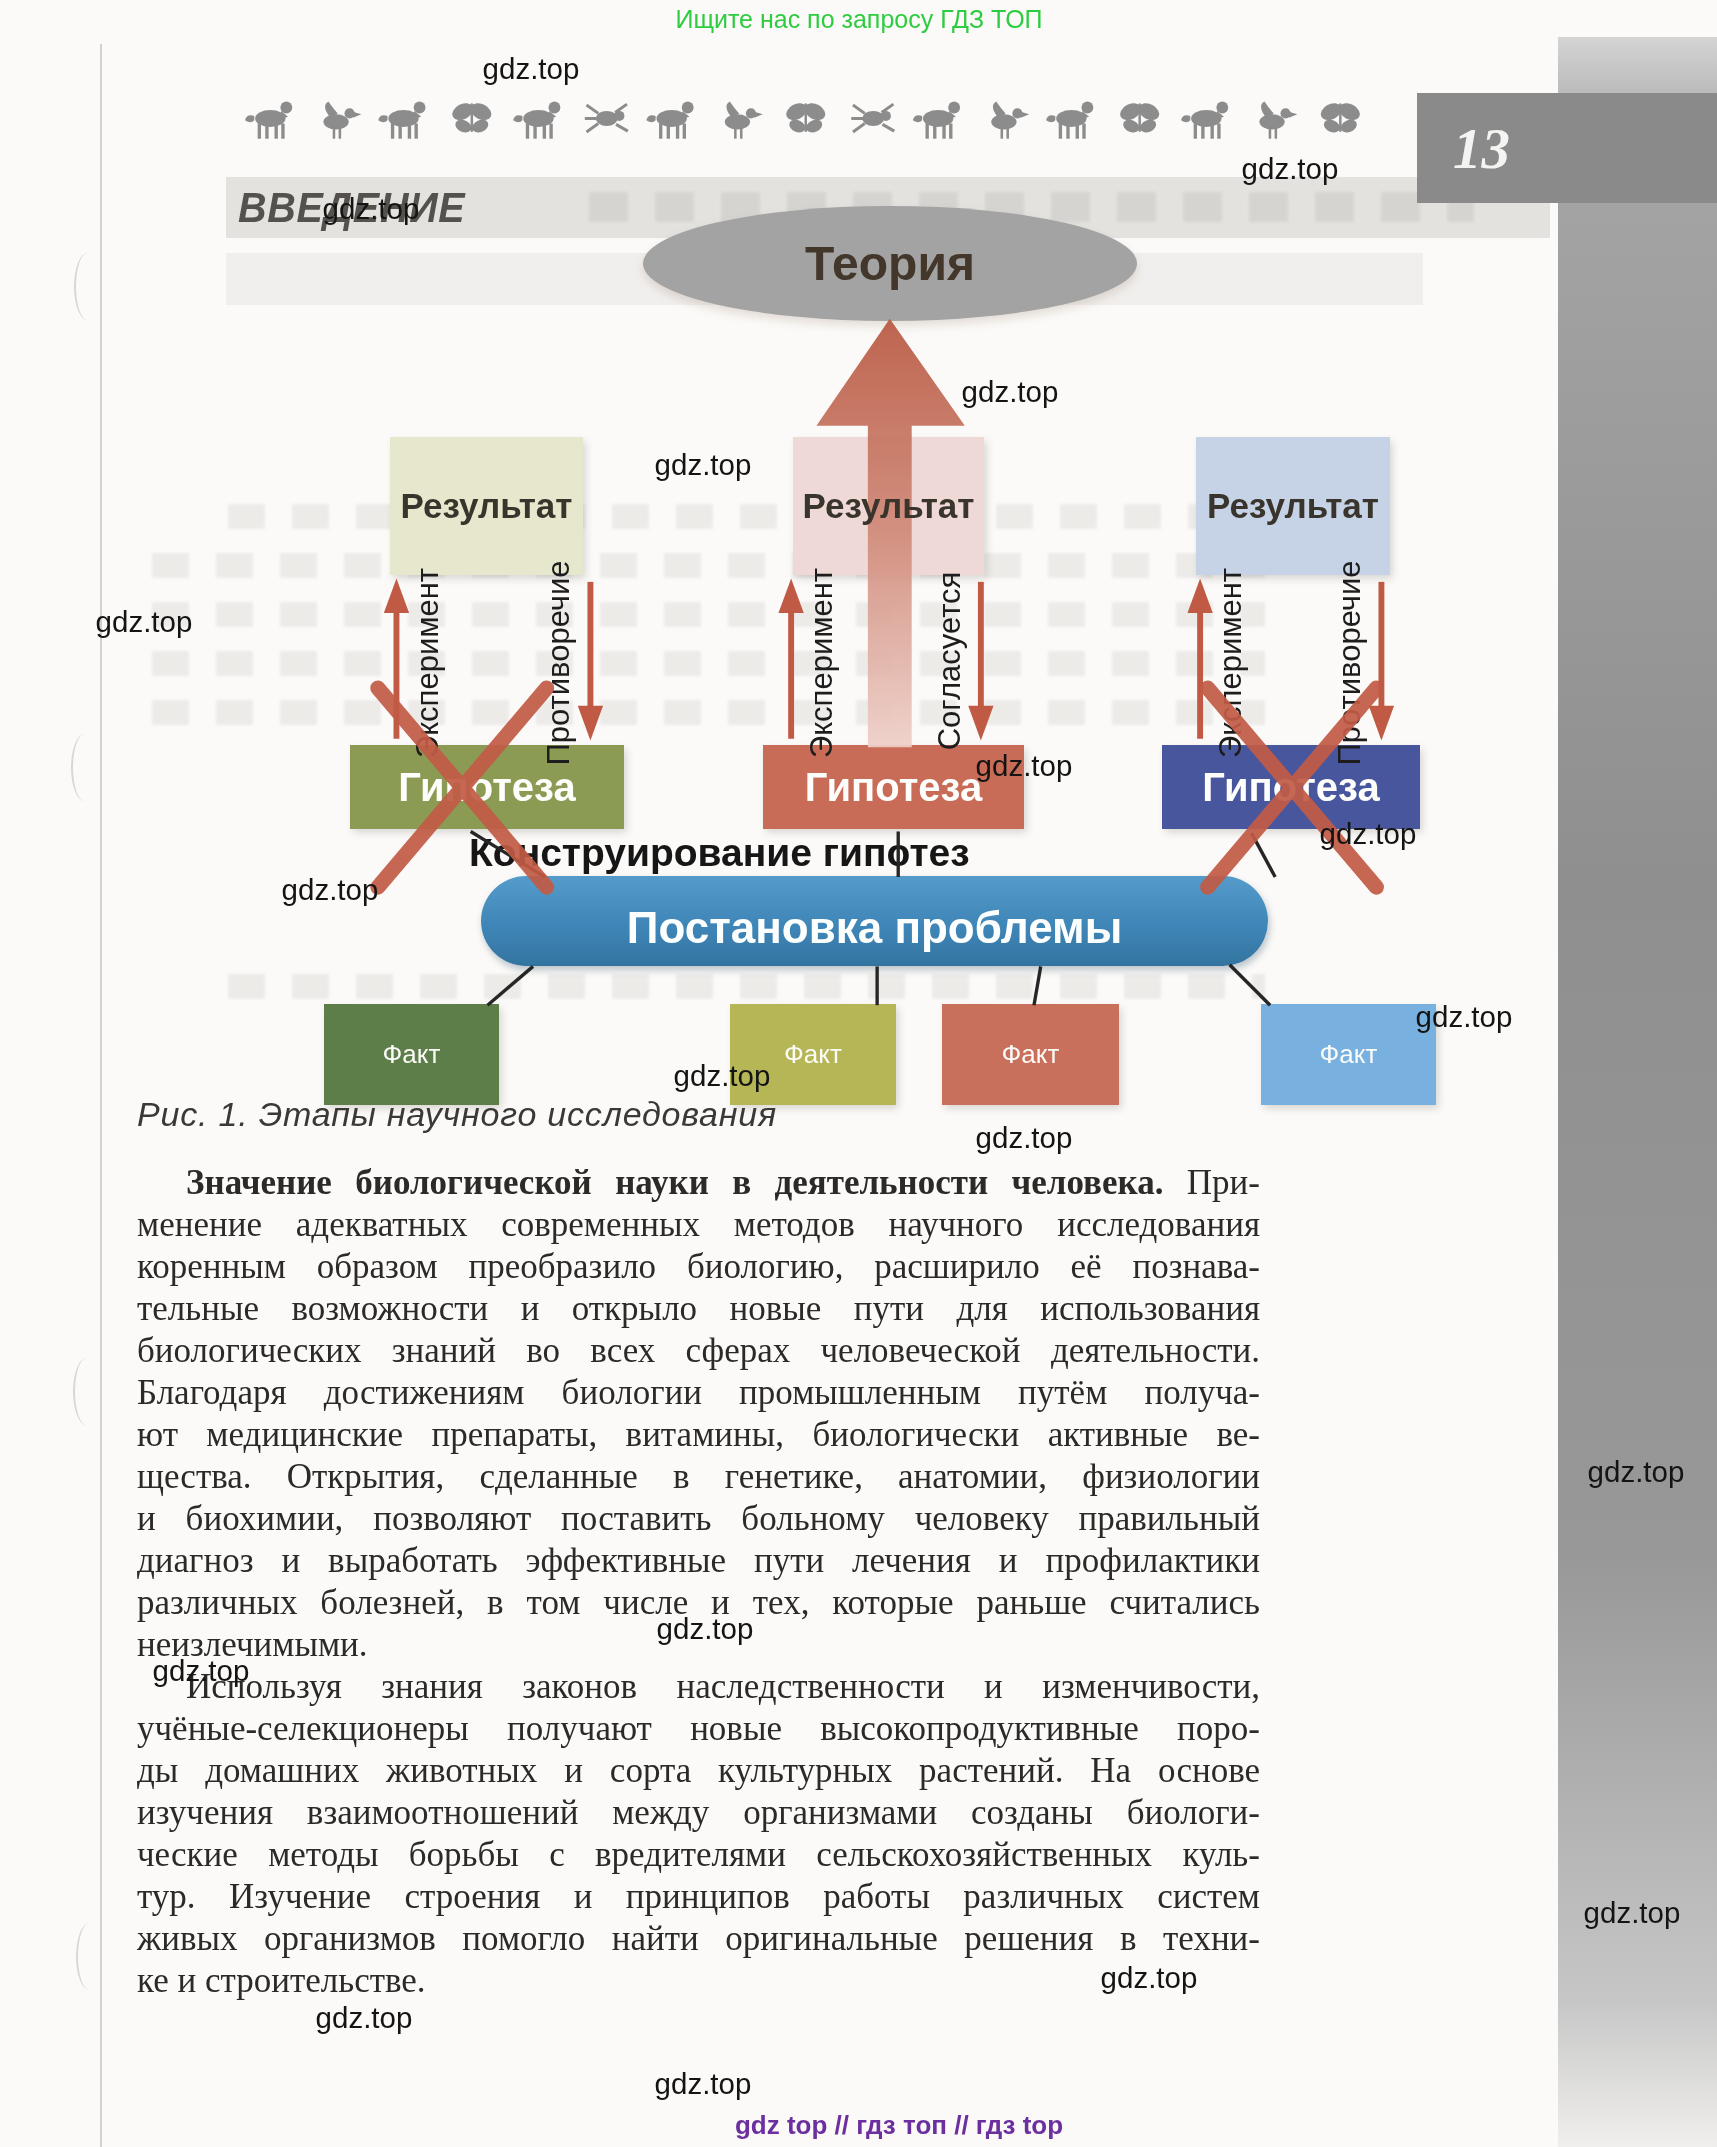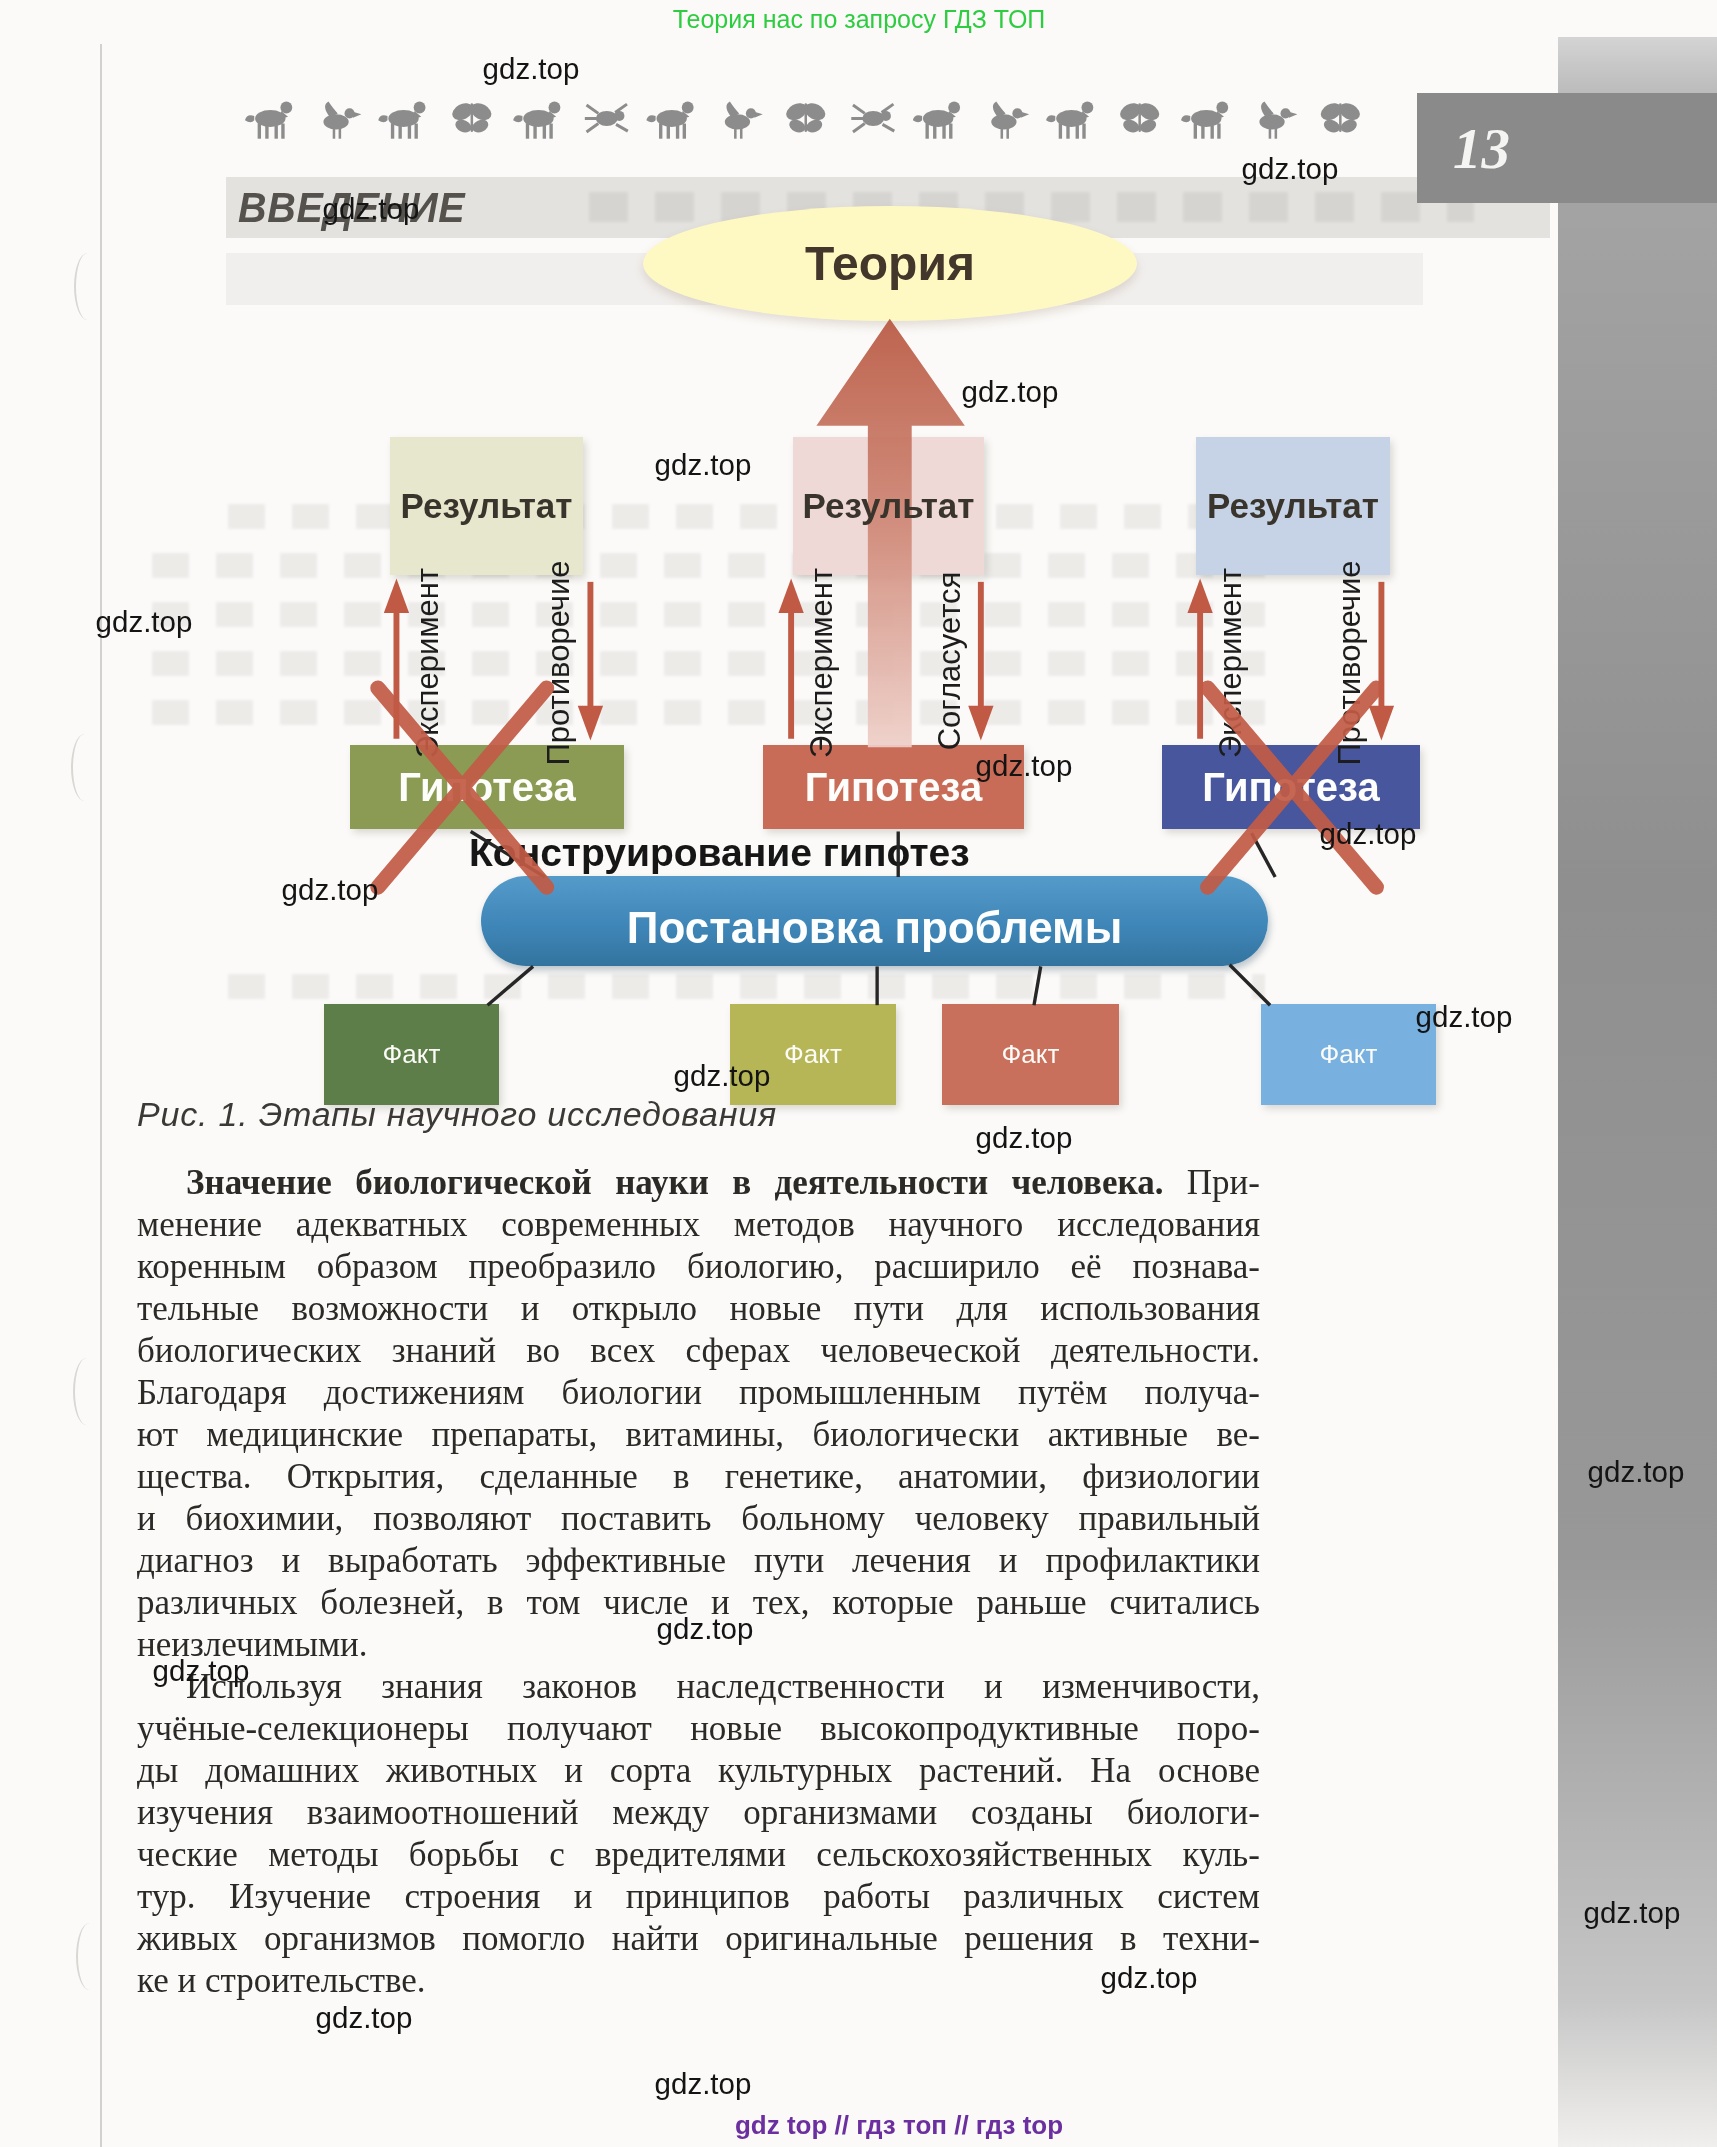--- a/index.html
+++ b/index.html
@@ -31,21 +31,21 @@
       background:repeating-linear-gradient(90deg,#6a655f 0 39px,transparent 39px 66px);}
   .vvedenie{position:absolute;left:11.8px;top:6.7px;font-size:42px;font-style:italic;font-weight:700;
       color:#55524e;letter-spacing:0.8px;transform:scaleX(.94);transform-origin:left;}
   .band2{left:226px;top:253px;width:1197px;height:52px;background:rgba(185,180,170,.14);z-index:0;}
   .gstripe{position:absolute;height:25px;opacity:.09;filter:blur(1.7px);z-index:0;
       background:repeating-linear-gradient(90deg,#5d5a55 0 37px,transparent 37px 64px);}
   
   .fbox{position:absolute;display:flex;align-items:center;justify-content:center;z-index:3;
         box-shadow:2.5px 4.2px 7.6px rgba(90,80,70,.22);}
   .fbox span{white-space:nowrap;}
-  .ellipse{left:643px;top:206px;width:494px;height:115px;border-radius:50%;background:#fef9c3;
+  .ellipse{left:643px;top:206px;width:494px;height:115px;border-radius:50%;background:#a3a3a3;
         box-shadow:0 5px 10px rgba(120,90,60,.18);}
   .theory-t{font-size:48px;font-weight:700;color:#43362a;}
   .res-t{font-size:35px;font-weight:700;color:#3a352c;}
   .hyp-t{font-size:40px;font-weight:700;color:#fdfdfb;}
   .fact-t{font-size:26px;font-weight:400;color:#fbfbf7;}
   .res-l{left:390px;top:437px;width:193px;height:138px;background:#e7e7cd;}
   .res-m{left:793px;top:437px;width:191px;height:138px;background:#eed9d6;}
   .res-r{left:1196px;top:437px;width:194px;height:138px;background:#c6d3e6;}
   .res-m-label{left:793px;top:437px;width:191px;height:138px;display:flex;align-items:center;
         justify-content:center;z-index:5;}
@@ -75,21 +75,21 @@
   .tline{text-align:justify;text-align-last:justify;white-space:nowrap0;}
   .tlast{text-align-last:left;}
   .firstline{padding-left:49px;}
   b.lead{font-weight:700;}
 </style>
 </head>
 <body>
 
 <div id="page">
 
-  <div class="abs banner">Теория нас по запросу ГДЗ ТОП</div>
+  <div class="abs banner">Ищите нас по запросу ГДЗ ТОП</div>
 
   <div class="abs edge-strip"></div>
   <div class="abs pagenum-box">
     <span class="pagenum">13</span>
   </div>
 
   <div class="abs bind-line"></div>
   <div class="curl" style="left:74px;top:253px;"></div>
   <div class="curl" style="left:71px;top:734px;"></div>
   <div class="curl" style="left:73px;top:1358px;"></div>

